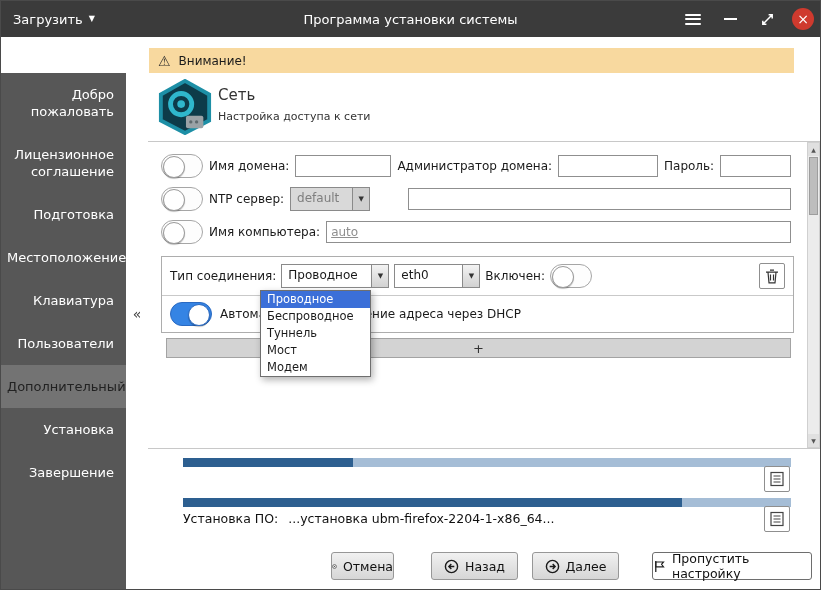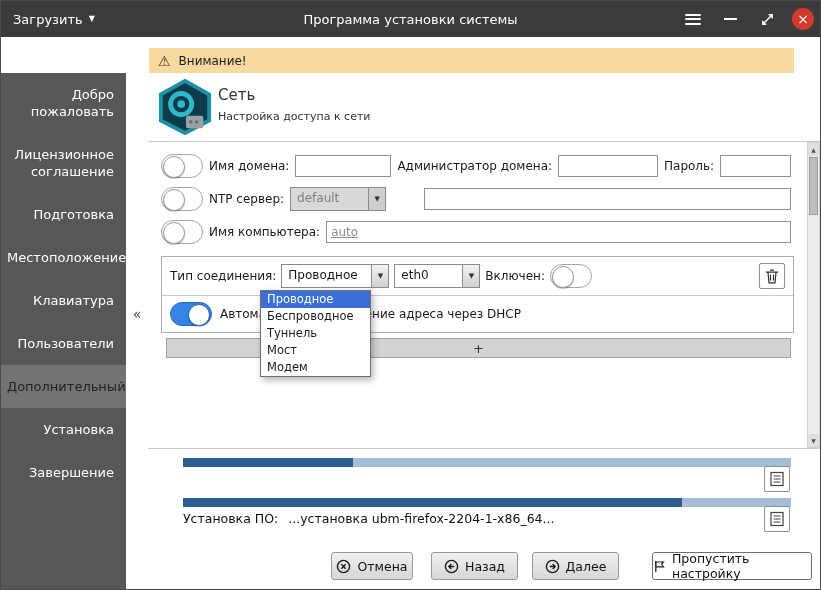--- a/index.html
+++ b/index.html
@@ -43,21 +43,21 @@
   .gap36{margin-left:32px;}
 
   .toggle{width:42px;height:24px;border-radius:12px;background:#fdfdfd;border:1px solid #a6a6a6;position:relative;flex:none;cursor:pointer;}
   .toggle::after{content:"";position:absolute;top:1px;left:1px;width:20px;height:20px;border-radius:50%;background:#fff;border:1px solid #9a9a9a;box-shadow:0 1px 1px rgba(0,0,0,.25);}
   .toggle.on{background:#3584e4;border-color:#2a6ac2;}
   .toggle.on::after{left:auto;right:1px;border-color:#2a6ac2;}
 
   .combo{display:flex;align-items:stretch;height:24px;border:1px solid #8a8a8a;background:#fff;cursor:pointer;}
   .combo .cval{padding:3px 6px 0;font-size:12px;white-space:nowrap;flex:1;overflow:hidden;}
   .combo .carr{width:17px;border-left:1px solid #8a8a8a;background:linear-gradient(#f3f3f3,#d2d2d2);display:flex;align-items:center;justify-content:center;font-size:7px;color:#333;}
-  .combo.w108{width:108px}.combo.w86{width:86px}.combo.w96{width:96px}
+  .combo.w108{width:108px}.combo.w86{width:86px}.combo.w96{width:80px}
   .combo.disabled{background:#d9d9d9;cursor:default;}
   .combo.disabled .cval{color:#7e7e7e;}
   .combo.disabled .carr{background:#cfcfcf;}
 
   .group{position:absolute;left:13px;top:219px;width:633px;border:1px solid #adadad;background:#fff;}
   .grow1{display:flex;align-items:center;gap:5px;padding:6px 8px;height:38px;}
   .grow2{display:flex;align-items:center;gap:8px;padding:6px 8px;height:37px;border-top:1px solid #c9c9c9;white-space:nowrap;overflow:hidden;}
   .spacer{flex:1;}
   .icon-btn{width:26px;height:26px;border:1px solid #8f8f8f;background:#fff;border-radius:2px;display:flex;align-items:center;justify-content:center;cursor:pointer;flex:none;}
 
@@ -77,21 +77,21 @@
   .bottom-divider{position:absolute;left:0;top:411px;width:674px;border-top:1px solid #c8c8c8;}
   .pbar{position:absolute;left:35px;width:608px;height:9px;background:#a5bdd6;}
   .pbar .fill{height:100%;background:#2d5f90;}
   .pb1{top:421px}.pb2{top:461px}
   .ptext{position:absolute;left:35px;display:flex;gap:10px;font-size:12.5px;color:#111;white-space:nowrap;}
   .pt1{top:434px}.pt2{top:474px}
   .logbtn{position:absolute;left:616px;width:26px;height:26px;border:1px solid #8f8f8f;background:#fff;border-radius:2px;display:flex;align-items:center;justify-content:center;cursor:pointer;}
   .lb1{top:429px}.lb2{top:469px}
 
   .fbtn{position:absolute;top:515px;height:28px;display:flex;align-items:center;justify-content:center;gap:6px;background:linear-gradient(#f1f1f1,#d6d6d6);border:1px solid #979797;border-radius:3px;font-size:12.5px;color:#111;cursor:pointer;}
-  .cancel{left:183px;width:82px}.back{left:283px;width:87px}.next{left:384px;width:87px}
+  .cancel{left:183px;width:63px}.back{left:283px;width:87px}.next{left:384px;width:87px}
   .skip{left:504px;width:160px;background:#fff;border-color:#6e6e6e;}
 </style>
 </head>
 <body>
 
 <div id="window">
 
   <header class="titlebar">
     <div class="tb-load">
       <span>Загрузить</span>

